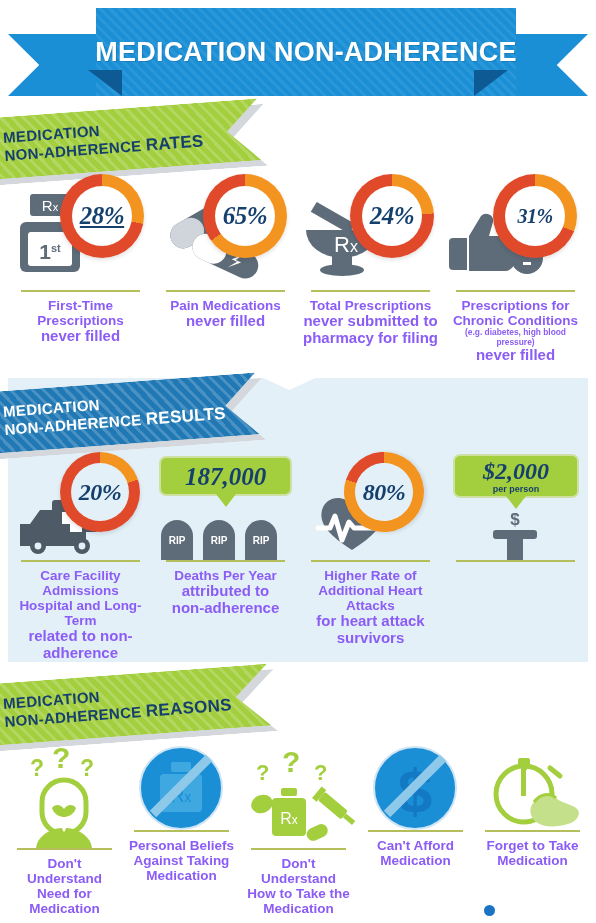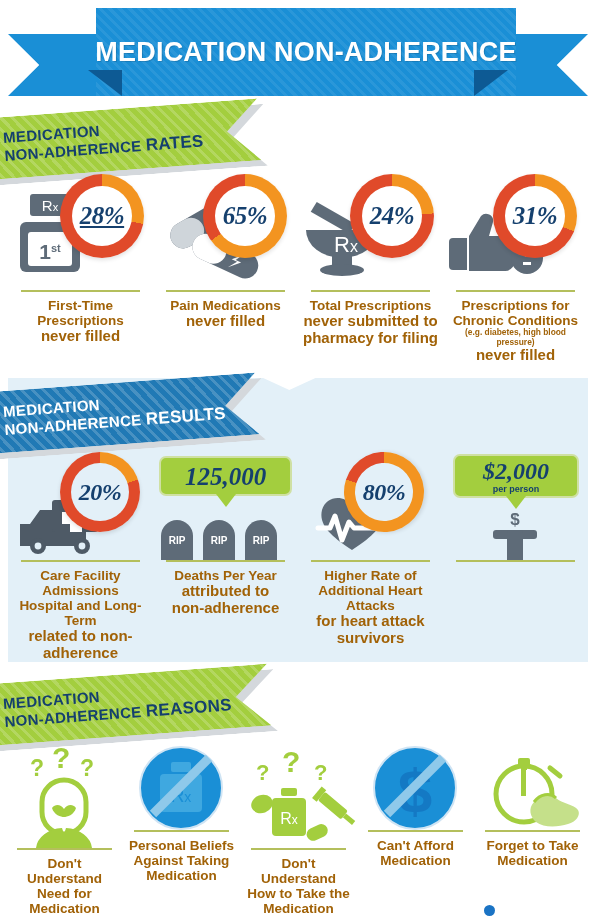--- a/index.html
+++ b/index.html
@@ -58,21 +58,21 @@
   .banner .l2 { font-size:15px; font-weight:bold; letter-spacing:.3px; line-height:1.15; }
   .banner .l2 .accent { font-size:17px; }
   .banner.green .l1, .banner.green .l2 { color:#15406e; }
   .banner.blue  .l1, .banner.blue  .l2 { color:#ffffff; }
 
   
   .row { position:absolute; display:flex; }
   .card { position:relative; display:flex; flex-direction:column; align-items:center; }
   .card .art { position:relative; height:118px; width:100%; }
   .rule { width:82%; height:2px; background:#b4bf5c; margin:0 auto 6px auto; }
-  .cap  { text-align:center; color:#a16207; line-height:1.12; padding:0 3px; }
+  .cap  { text-align:center; color:#8b5cf6; line-height:1.12; padding:0 3px; }
   .cap .big { font-weight:bold; font-size:13.5px; display:block; }
   .cap .sm  { font-weight:bold; font-size:15px; display:block; }
   .cap .xs  { font-weight:bold; font-size:8.4px; display:block; }
 
   
   .donut { position:absolute; border-radius:50%; }
   .donut .num {
     position:absolute; inset:0; display:flex; align-items:center; justify-content:center;
     font-family:"Liberation Serif", serif; font-style:italic; font-weight:bold;
     color:#15406e; letter-spacing:-.5px;
@@ -220,21 +220,21 @@
           <path d="M26 64 l12 -20 a7 7 0 0 1 12 6 l-4 14 h22 a7 7 0 0 1 7 8 l-4 20 a9 9 0 0 1 -9 7 h-36 z" class="grey"></path>
           <path d="M84 60 c10 13 16 19 16 26 a16 16 0 0 1 -32 0 c0 -7 6 -13 16 -26 z" class="grey"></path>
           <rect x="80" y="79" width="8" height="3" fill="#ffffff"></rect>
           <rect x="82.5" y="76.5" width="3" height="8" fill="#ffffff"></rect>
           <rect x="80" y="90" width="8" height="3" fill="#ffffff"></rect>
         </svg>
         <div class="donut" style="left:50px; top:2px; width:84px; height:84px;
              background: conic-gradient(#F39420 0turn 0.31turn, #E04A2A 0.31turn 1turn);
              box-shadow: 0 2px 4px rgba(0,0,0,.12);">
           <div style="position:absolute; inset:12px; border-radius:50%; background:#fff;"></div>
-          <div class="num" style="font-size:25px;">31%</div>
+          <div class="num" style="font-size:20px;">31%</div>
         </div>
       </div>
       <div class="rule"></div>
       <div class="cap">
         <span class="big">Prescriptions for</span>
         <span class="big">Chronic Conditions</span>
         <span class="xs">(e.g. diabetes, high blood pressure)</span>
         <span class="sm">never filled</span>
       </div>
     </div>
@@ -274,21 +274,21 @@
       <div class="cap">
         <span class="big">Care Facility Admissions</span>
         <span class="big">Hospital and Long-Term</span>
         <span class="sm">related to non-adherence</span>
       </div>
     </div>
 
     <div class="card" style="width:145px;">
       <div class="art" style="height:108px;">
         <div class="callout" style="left:6px; top:4px; width:133px; height:40px;">
-          <div class="ctxt" style="font-size:25px;">125,000</div>
+          <div class="ctxt" style="font-size:25px;">187,000</div>
           <div class="tip"></div>
         </div>
         <svg width="145" height="44" viewBox="0 0 145 44" style="position:absolute; left:0; top:64px;">
           <path d="M8 44 v-24 a16 16 0 0 1 32 0 v24 z" class="grey"></path>
           <path d="M50 44 v-24 a16 16 0 0 1 32 0 v24 z" class="grey"></path>
           <path d="M92 44 v-24 a16 16 0 0 1 32 0 v24 z" class="grey"></path>
           <text x="24" y="28" text-anchor="middle" font-family="Liberation Sans, sans-serif" font-weight="bold" font-size="10" fill="#ffffff">RIP</text>
           <text x="66" y="28" text-anchor="middle" font-family="Liberation Sans, sans-serif" font-weight="bold" font-size="10" fill="#ffffff">RIP</text>
           <text x="108" y="28" text-anchor="middle" font-family="Liberation Sans, sans-serif" font-weight="bold" font-size="10" fill="#ffffff">RIP</text>
         </svg>

